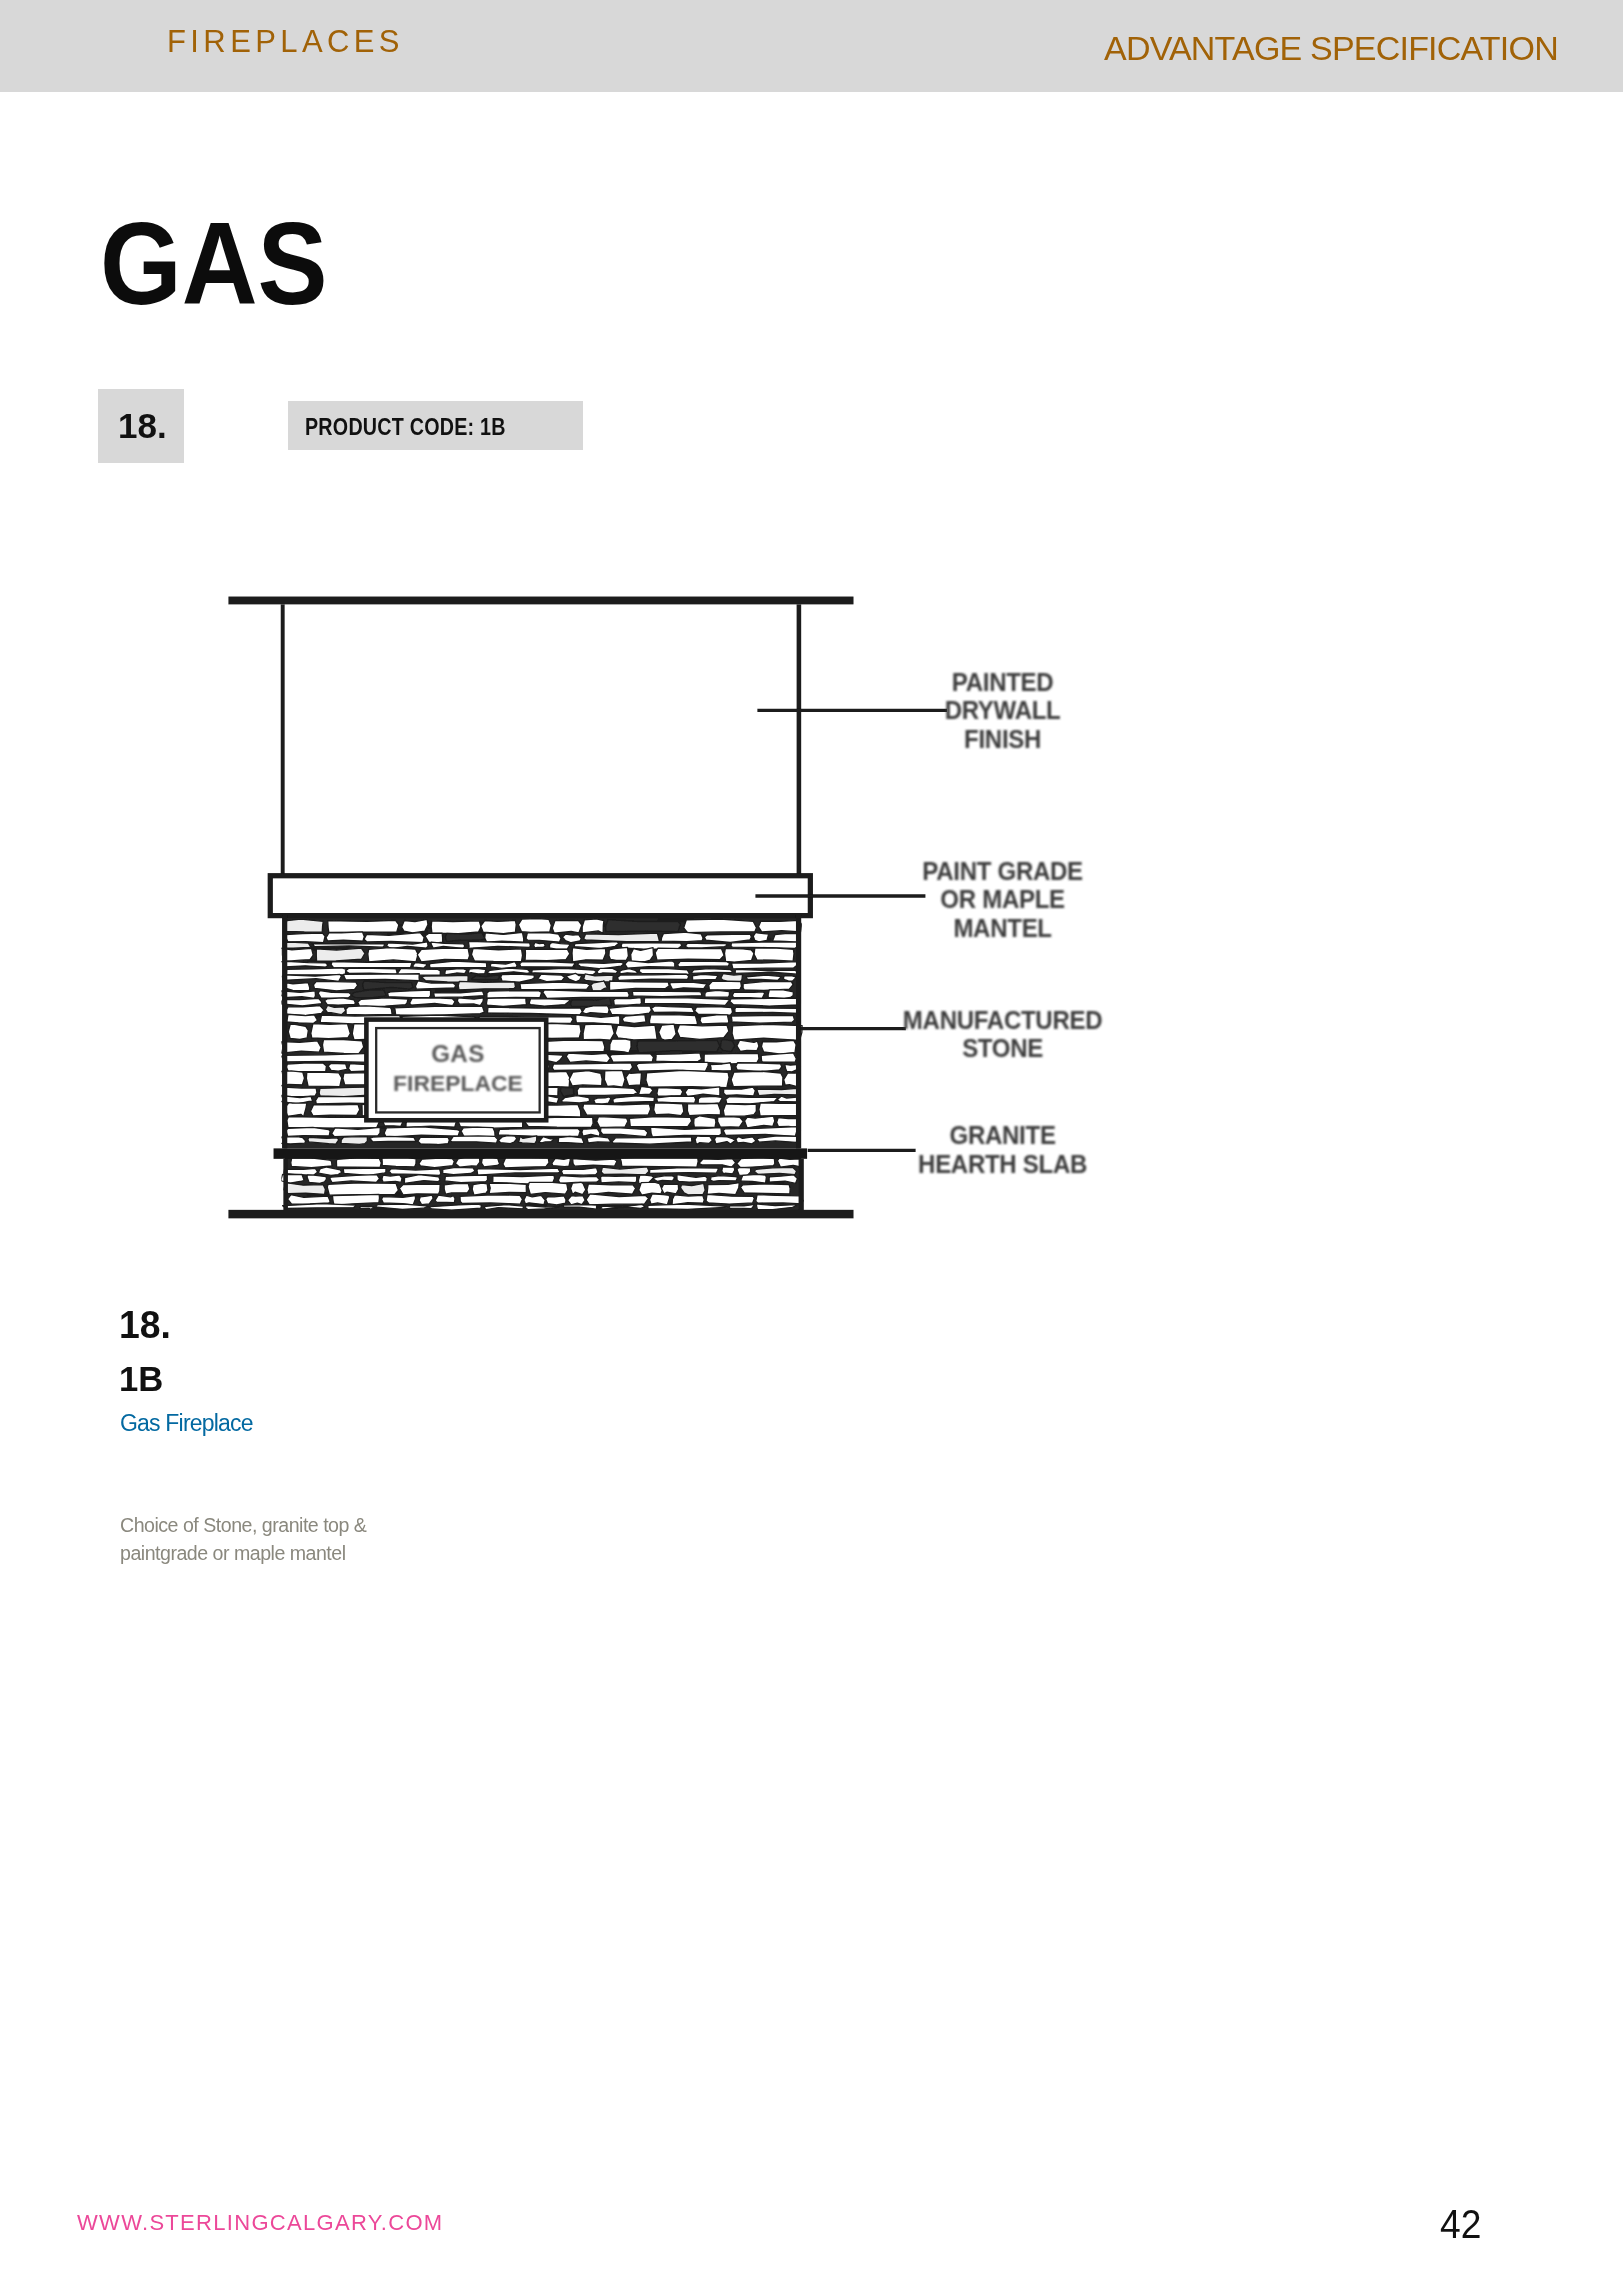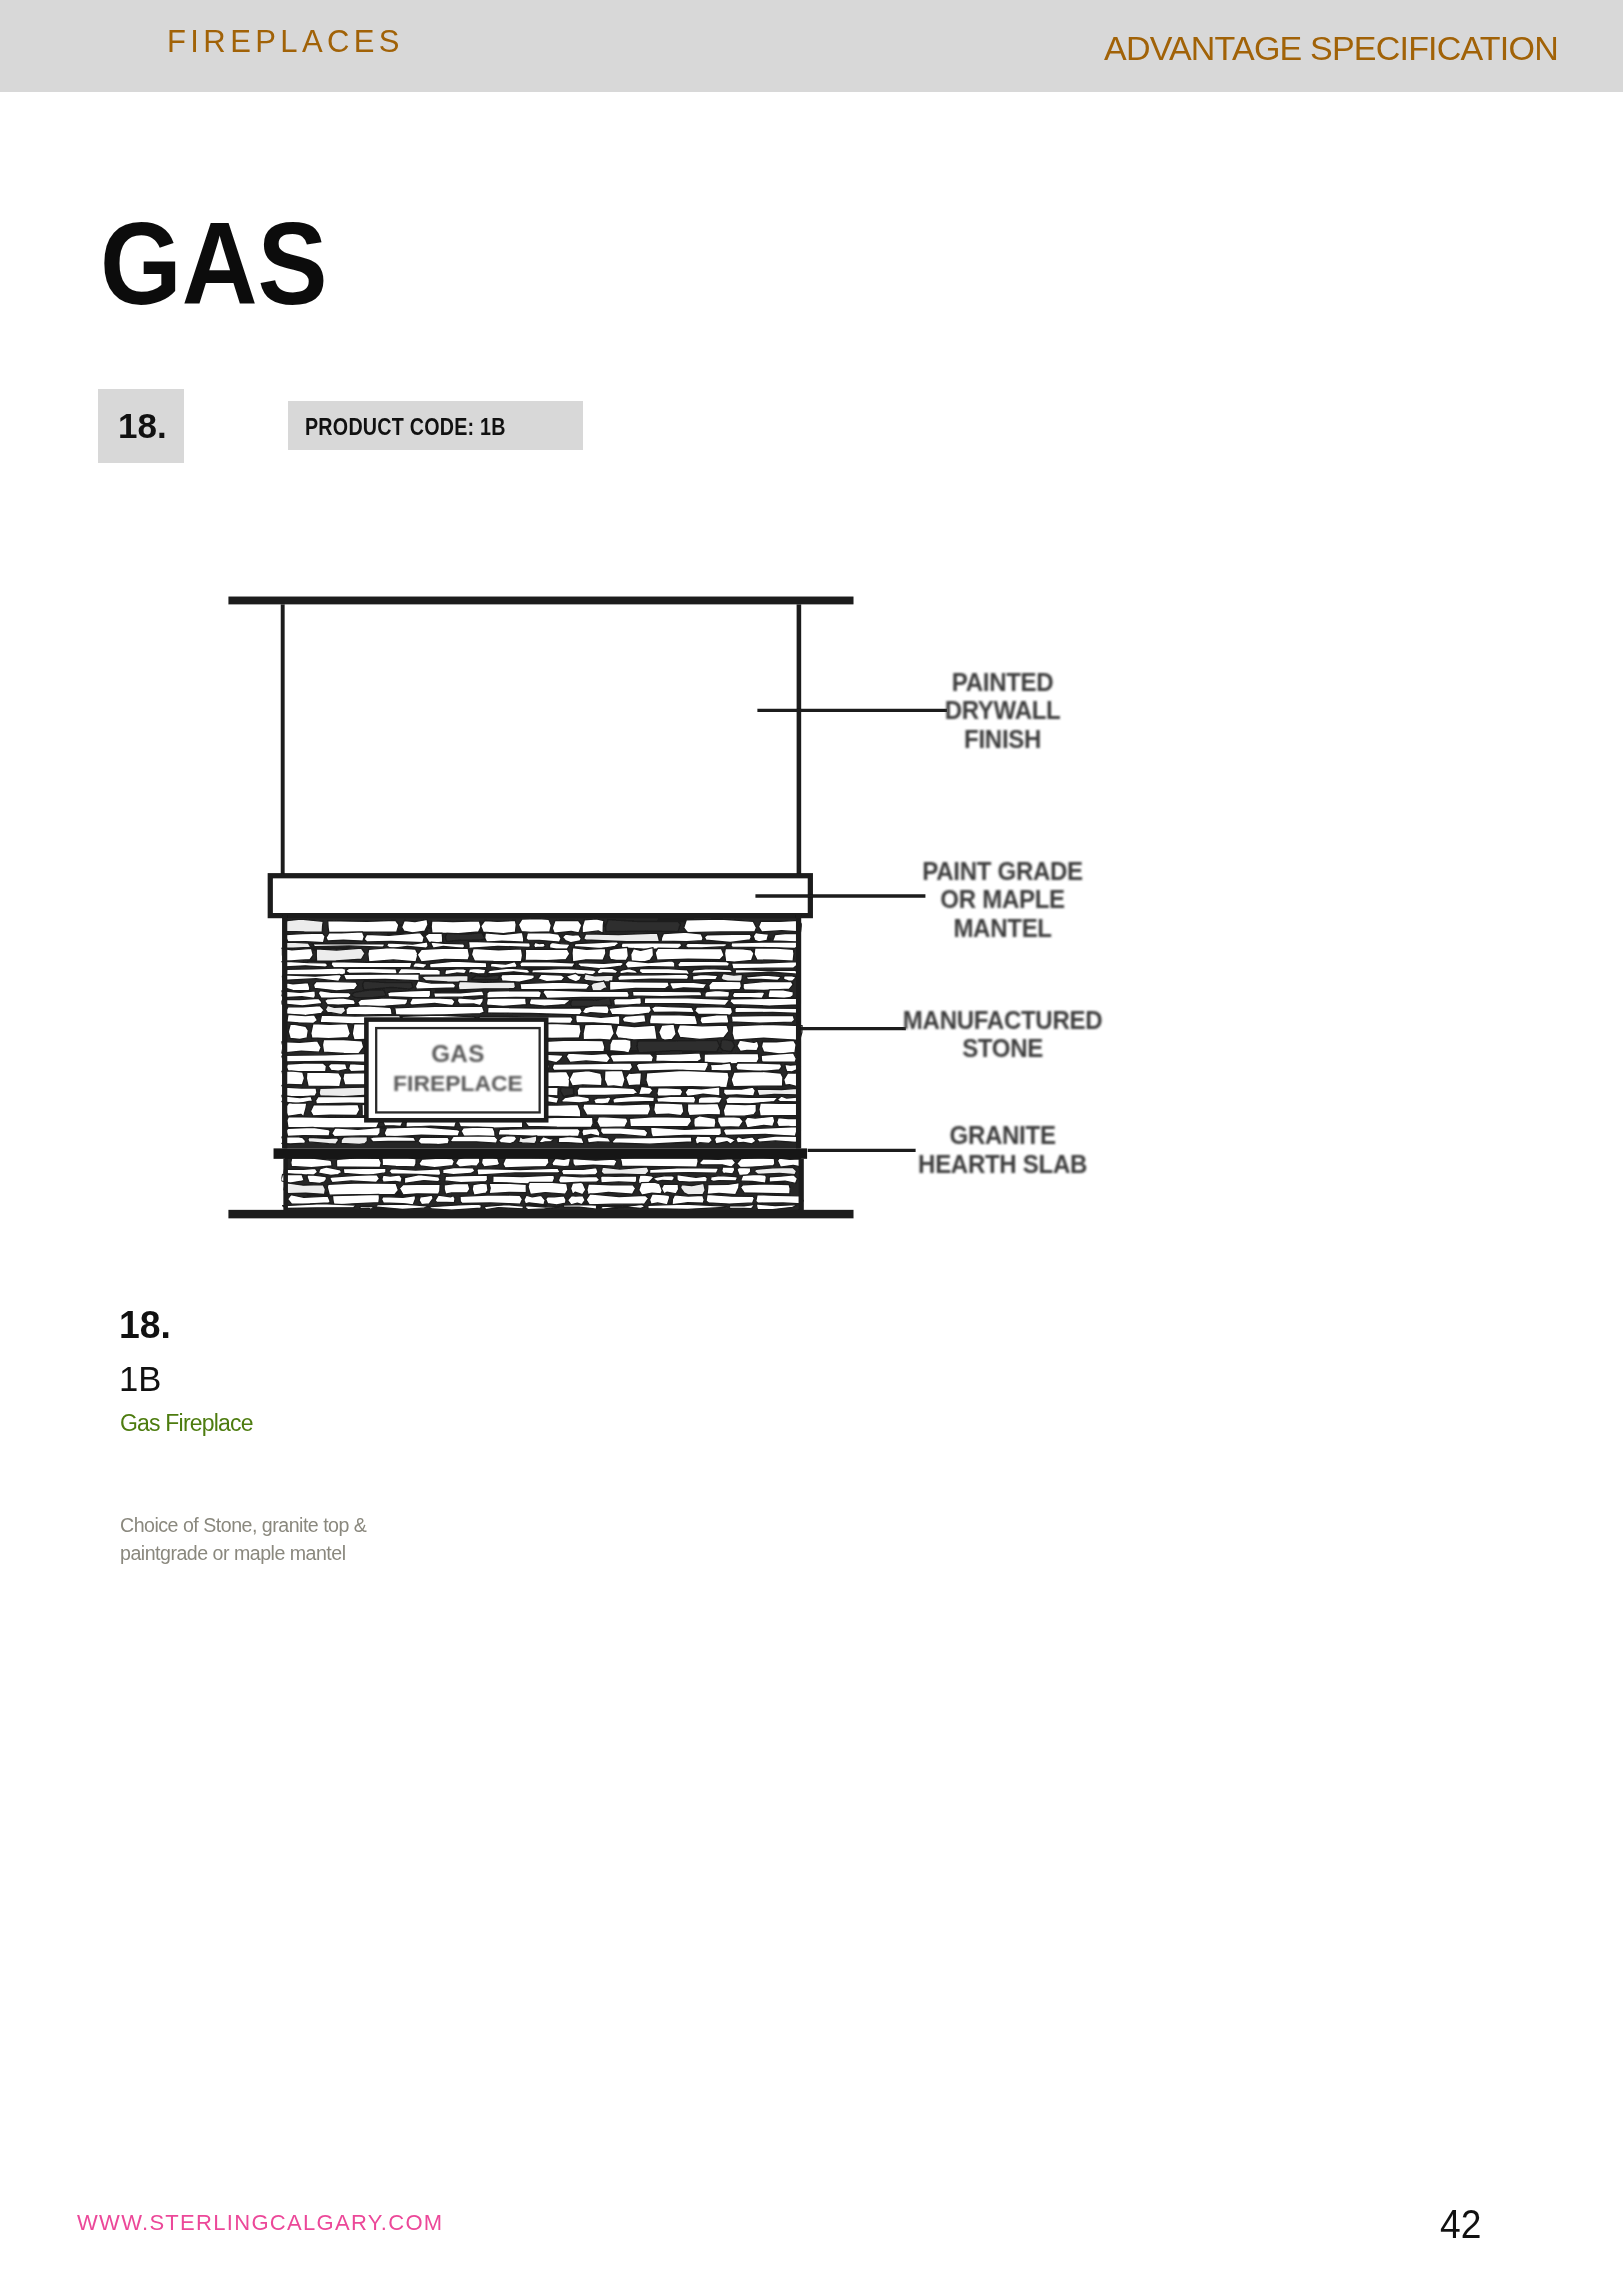--- a/index.html
+++ b/index.html
@@ -479,19 +479,19 @@
 <text filter="url(#lbl)" x="1533" y="1388" font-family="Liberation Sans" font-size="40" font-weight="bold" fill="#3d3d3d" text-anchor="middle" letter-spacing="-0.5" transform="translate(1533 0) scale(0.92 1) translate(-1533 0)">OR MAPLE</text>
 <text filter="url(#lbl)" x="1533" y="1432" font-family="Liberation Sans" font-size="40" font-weight="bold" fill="#3d3d3d" text-anchor="middle" letter-spacing="-0.5" transform="translate(1533 0) scale(0.92 1) translate(-1533 0)">MANTEL</text>
 <text filter="url(#lbl)" x="1533" y="1572" font-family="Liberation Sans" font-size="40" font-weight="bold" fill="#3d3d3d" text-anchor="middle" letter-spacing="-0.5" transform="translate(1533 0) scale(0.92 1) translate(-1533 0)">MANUFACTURED</text>
 <text filter="url(#lbl)" x="1533" y="1616" font-family="Liberation Sans" font-size="40" font-weight="bold" fill="#3d3d3d" text-anchor="middle" letter-spacing="-0.5" transform="translate(1533 0) scale(0.92 1) translate(-1533 0)">STONE</text>
 <text filter="url(#lbl)" x="1533" y="1749" font-family="Liberation Sans" font-size="40" font-weight="bold" fill="#3d3d3d" text-anchor="middle" letter-spacing="-0.5" transform="translate(1533 0) scale(0.92 1) translate(-1533 0)">GRANITE</text>
 <text filter="url(#lbl)" x="1533" y="1793" font-family="Liberation Sans" font-size="40" font-weight="bold" fill="#3d3d3d" text-anchor="middle" letter-spacing="-0.5" transform="translate(1533 0) scale(0.92 1) translate(-1533 0)">HEARTH SLAB</text>
 </g>
 </svg>
 
 <div class="abs" style="left:119px;top:1305px;font-size:39px;line-height:39px;font-weight:bold;color:#111;transform:scaleX(0.957);transform-origin:0 0">18.</div>
-<div class="abs" style="left:119px;top:1361px;font-size:35px;line-height:35px;font-weight:normal;color:#111;transform:scaleX(0.99);transform-origin:0 0">1B</div>
-<div class="abs" style="left:120px;top:1412px;font-size:23px;line-height:23px;color:#4d7c0f;letter-spacing:-0.8px">Gas Fireplace</div>
+<div class="abs" style="left:119px;top:1361px;font-size:35px;line-height:35px;font-weight:bold;color:#111;transform:scaleX(0.99);transform-origin:0 0">1B</div>
+<div class="abs" style="left:120px;top:1412px;font-size:23px;line-height:23px;color:#0369a1;letter-spacing:-0.8px">Gas Fireplace</div>
 <div class="abs" style="left:120px;top:1512px;font-size:19.6px;line-height:27.5px;color:#8a887e;letter-spacing:-0.5px">Choice of Stone, granite top &amp;<br>paintgrade or maple mantel</div>
 
 <div class="abs" style="left:77px;top:2212px;font-size:22px;line-height:22px;letter-spacing:1.3px;color:#ec4899">WWW.STERLINGCALGARY.COM</div>
 <div class="abs" style="left:1440px;top:2204px;font-size:40px;line-height:40px;color:#111;transform:scaleX(0.93);transform-origin:0 0">42</div>
 
 
 </body></html>

